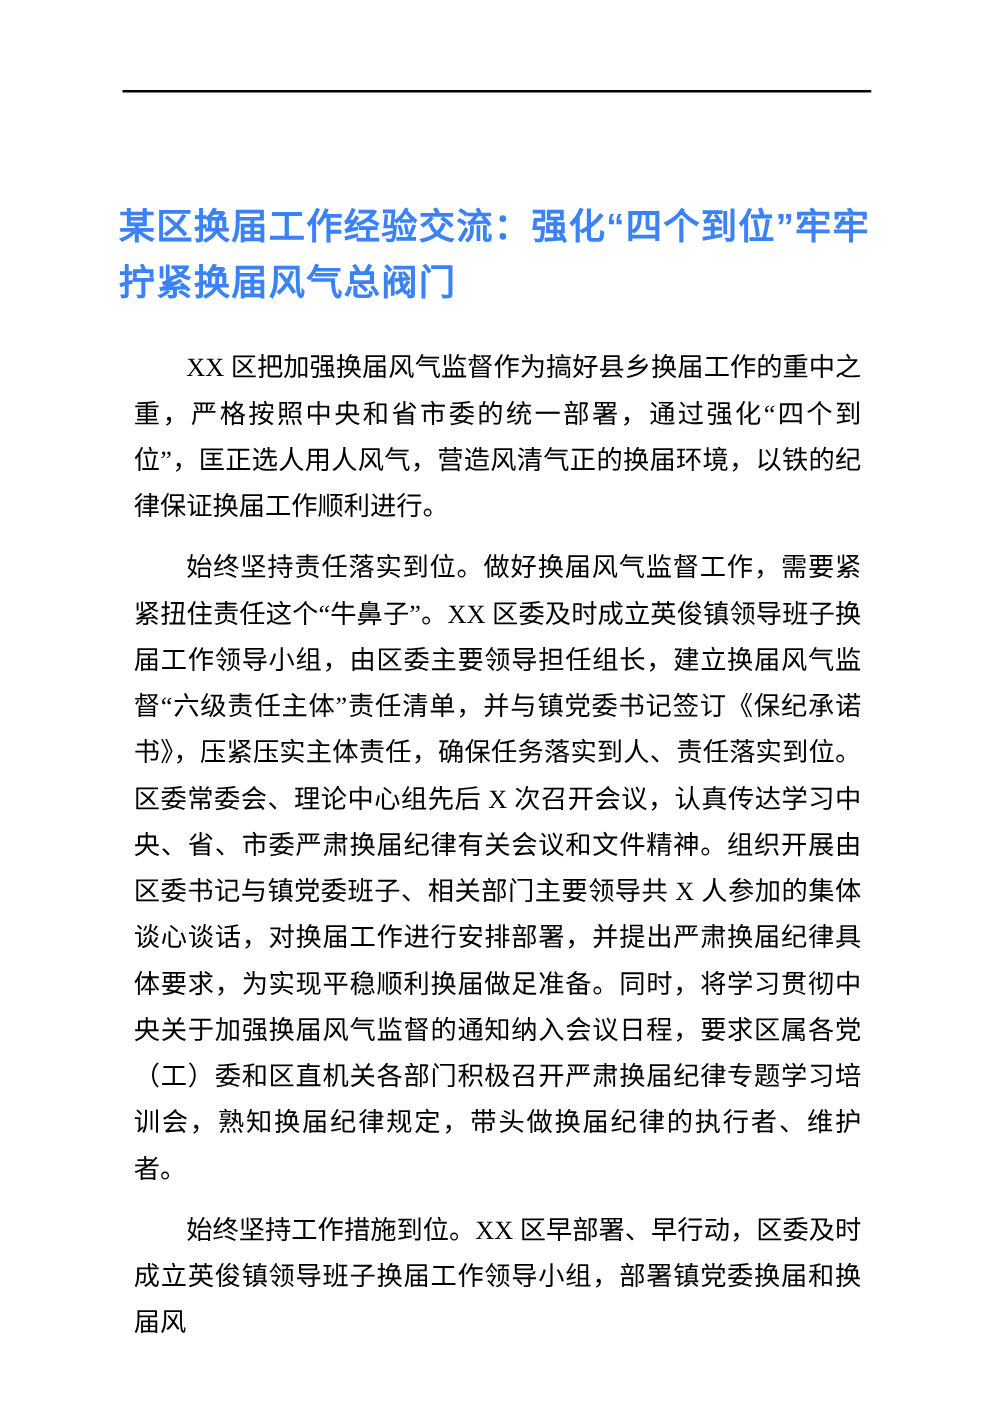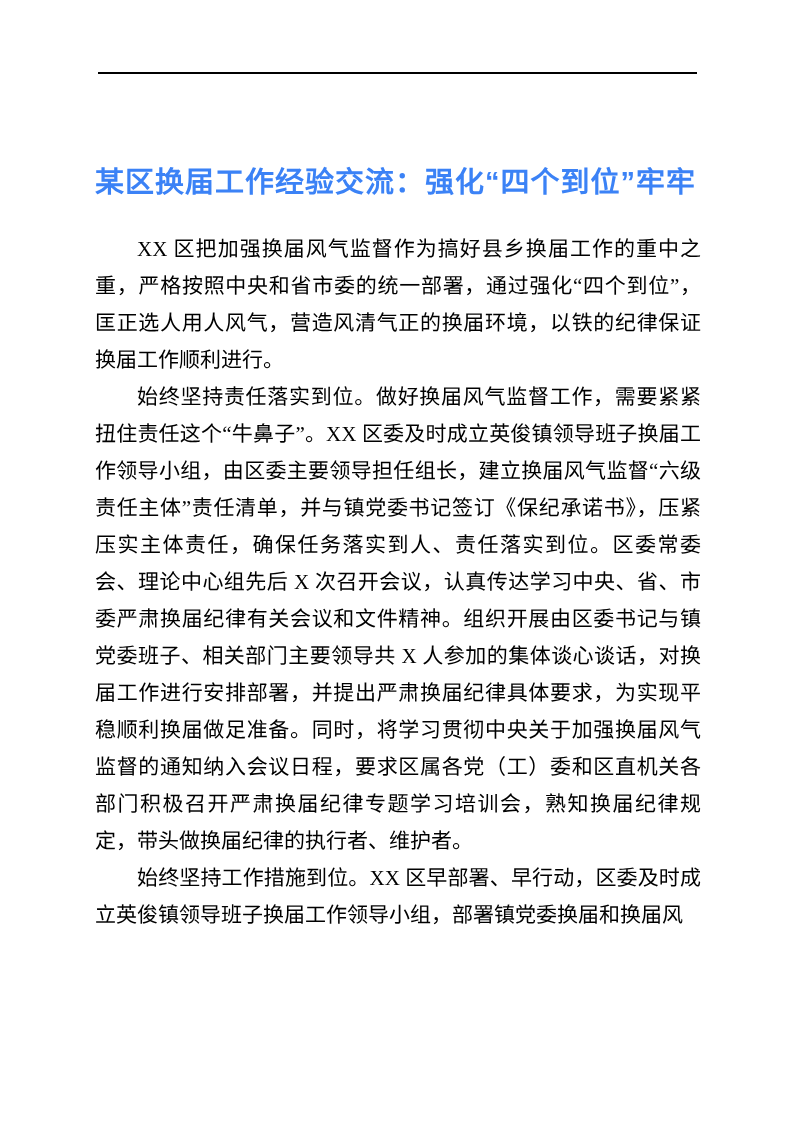--- a/index.html
+++ b/index.html
@@ -44,36 +44,37 @@
   .doc-body {
     margin-top: 26px;
     font-family: "Liberation Serif", "DejaVu Serif", serif;
     font-size: 21px;
     line-height: 37px;
     text-align: justify;
     text-justify: inter-character;
     color: #000000;
   }
   .doc-body p {
-    margin: 0;
+    margin: 12px;
     padding: 0;
     text-indent: 2em;
   }
 </style>
 </head>
 <body>
 
 <div class="page">
 
   <div class="header-rule"></div>
 
   <div class="content">
 
     <h1 class="doc-title">
       <span class="title-line">某区换届工作经验交流：强化“四个到位”牢牢</span>
+      <span class="title-line">拧紧换届风气总阀门</span>
     </h1>
 
     <div class="doc-body">
       <p>XX 区把加强换届风气监督作为搞好县乡换届工作的重中之重，严格按照中央和省市委的统一部署，通过强化“四个到位”，匡正选人用人风气，营造风清气正的换届环境，以铁的纪律保证换届工作顺利进行。</p>
       <p>始终坚持责任落实到位。做好换届风气监督工作，需要紧紧扭住责任这个“牛鼻子”。XX 区委及时成立英俊镇领导班子换届工作领导小组，由区委主要领导担任组长，建立换届风气监督“六级责任主体”责任清单，并与镇党委书记签订《保纪承诺书》，压紧压实主体责任，确保任务落实到人、责任落实到位。区委常委会、理论中心组先后 X 次召开会议，认真传达学习中央、省、市委严肃换届纪律有关会议和文件精神。组织开展由区委书记与镇党委班子、相关部门主要领导共 X 人参加的集体谈心谈话，对换届工作进行安排部署，并提出严肃换届纪律具体要求，为实现平稳顺利换届做足准备。同时，将学习贯彻中央关于加强换届风气监督的通知纳入会议日程，要求区属各党（工）委和区直机关各部门积极召开严肃换届纪律专题学习培训会，熟知换届纪律规定，带头做换届纪律的执行者、维护者。</p>
       <p>始终坚持工作措施到位。XX 区早部署、早行动，区委及时成立英俊镇领导班子换届工作领导小组，部署镇党委换届和换届风</p>
     </div>
 
   </div>
 

